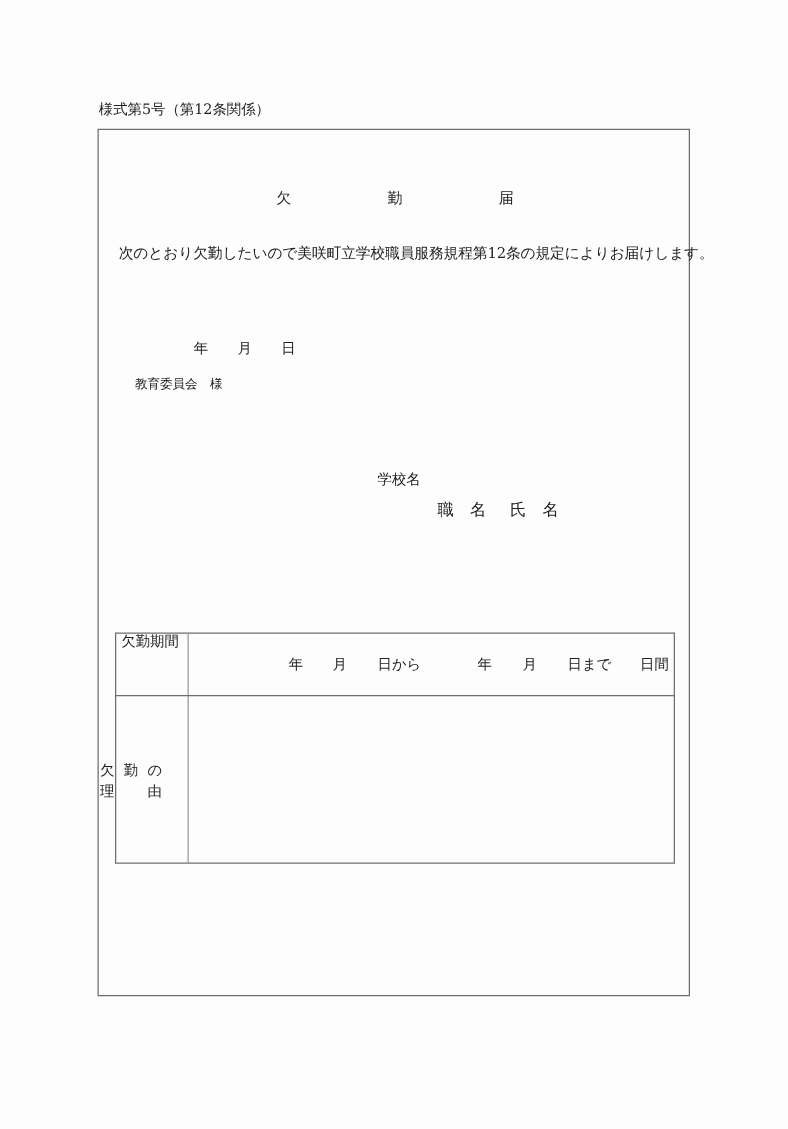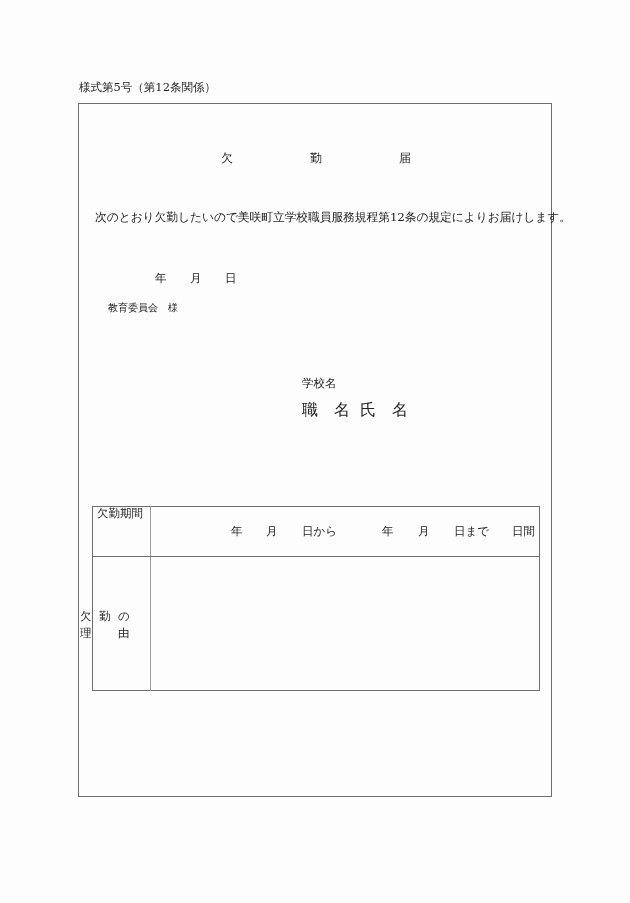--- a/index.html
+++ b/index.html
@@ -23,28 +23,28 @@
     .frame {
       position: absolute;
       left: 78px; top: 103px;
       width: 472px; height: 692px;
       border: 1.5px solid #6e6e6e;
       box-sizing: content-box;
     }
 
     .title-char { top: 152px; font-size: 12px; }
 
-    .statement { left: 95px; top: 212px; font-size: 11.8px; letter-spacing: -0.1px; }
+    .statement { left: 95px; top: 197px; font-size: 11.8px; letter-spacing: -0.1px; }
 
     .date-part { top: 273px; font-size: 11.5px; }
 
     .addressee { left: 108px; top: 303px; font-size: 10px; }
 
     .school-label { left: 302px; top: 378px; font-size: 11.5px; }
-    .name-part { top: 402px; font-size: 16px; }
+    .name-part { top: 402px; font-size: 13px; margin-left: 48px; }
 
     .table-box {
       position: absolute;
       left: 92px; top: 506px;
       width: 446px; height: 183px;
       border: 1.5px solid #6e6e6e;
     }
     .col-divider {
       position: absolute;
       left: 150px; top: 506px;

